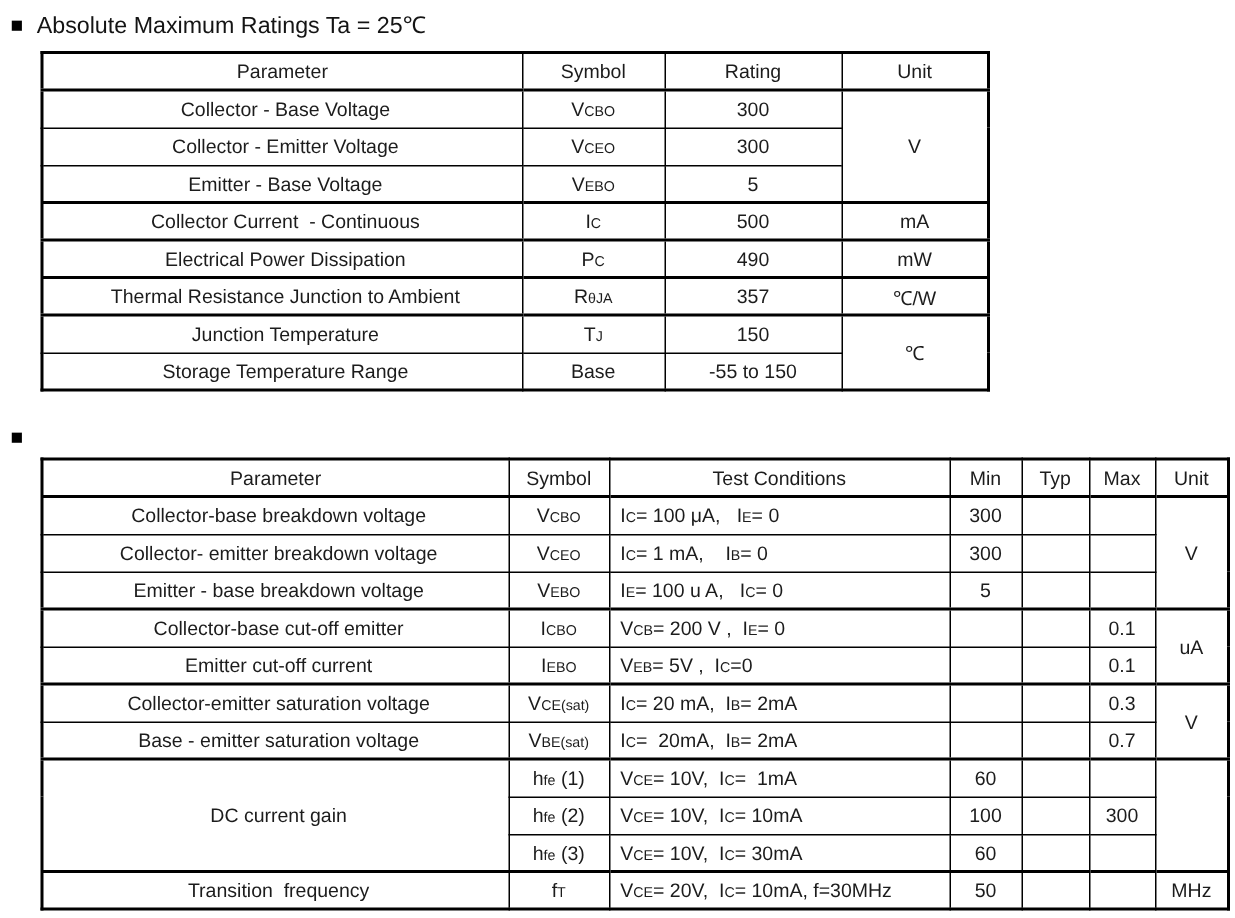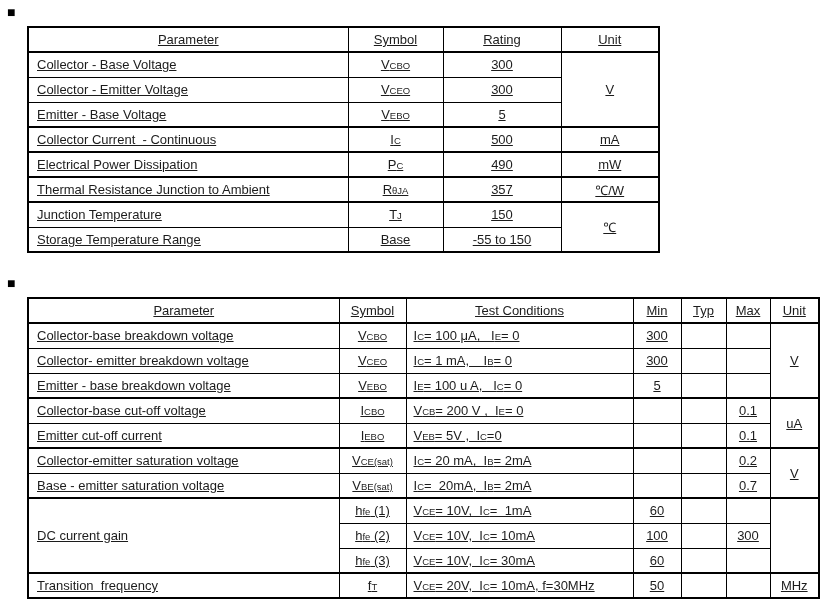--- a/index.html
+++ b/index.html
@@ -22,51 +22,51 @@
     color: #141414;
     white-space: pre;
   }
   .bullet { font-size: 14px; line-height: 1; color: #000; }
 
   table {
     border-collapse: collapse;
     table-layout: fixed;
     margin-left: 27px;
     border: 2.4px solid #000;
-    text-decoration: underline;
   }
   td, th {
     border: 1.4px solid #000;
     height: 25px;
     box-sizing: border-box;
     font-size: 13px;
     font-weight: normal;
     padding: 0 4px;
     text-align: center;
     vertical-align: middle;
     white-space: pre;
     overflow: hidden;
     color: #1c1c1c;
   }
   tr.head th { border-bottom: 2.4px solid #000; }
   tr.gs td { border-top: 2.4px solid #000; }
-  td.left { text-align: left; padding-left: 8px; }
+  td.left { text-align: center; padding-left: 8px; }
   td.cond { text-align: left; padding-left: 7px; margin-left: 28px; }
   .sub { font-size: 0.73em; }
   #t1 { margin-top: 7px; }
   #t2 { margin-top: 7px; }
   #title2 { margin-top: 23px; }
 </style>
 </head>
 <body>
 
 <div class="page">
 
   <div class="section-title">
     <span class="bullet">■</span>
+    <span>Absolute Maximum Ratings Ta = 25℃</span>
   </div>
 
   <table id="t1">
     <colgroup>
         <col style="width:320px">
         <col style="width:95px">
         <col style="width:118px">
         <col style="width:98px">
       </colgroup>
     <tbody>
@@ -167,21 +167,21 @@
     </tr>
     <tr>
       <td class="left">Emitter - base breakdown voltage</td>
       <td><span>V</span><span class="sub">EBO</span><span></span></td>
       <td class="cond"><span>I</span><span class="sub">E</span><span>= 100 u A,   I</span><span class="sub">C</span><span>= 0</span></td>
       <td>5</td>
       <td></td>
       <td></td>
     </tr>
     <tr class="gs">
-      <td class="left">Collector-base cut-off voltage</td>
+      <td class="left">Collector-base cut-off emitter</td>
       <td><span>I</span><span class="sub">CBO</span><span></span></td>
       <td class="cond"><span>V</span><span class="sub">CB</span><span>= 200 V ,  I</span><span class="sub">E</span><span>= 0</span></td>
       <td></td>
       <td></td>
       <td>0.1</td>
       <td rowspan="2">uA</td>
     </tr>
     <tr>
       <td class="left">Emitter cut-off current</td>
       <td><span>I</span><span class="sub">EBO</span><span></span></td>
@@ -189,21 +189,21 @@
       <td></td>
       <td></td>
       <td>0.1</td>
     </tr>
     <tr class="gs">
       <td class="left">Collector-emitter saturation voltage</td>
       <td><span>V</span><span class="sub">CE(sat)</span><span></span></td>
       <td class="cond"><span>I</span><span class="sub">C</span><span>= 20 mA,  I</span><span class="sub">B</span><span>= 2mA</span></td>
       <td></td>
       <td></td>
-      <td>0.2</td>
+      <td>0.3</td>
       <td rowspan="2">V</td>
     </tr>
     <tr>
       <td class="left">Base - emitter saturation voltage</td>
       <td><span>V</span><span class="sub">BE(sat)</span><span></span></td>
       <td class="cond"><span>I</span><span class="sub">C</span><span>=  20mA,  I</span><span class="sub">B</span><span>= 2mA</span></td>
       <td></td>
       <td></td>
       <td>0.7</td>
     </tr>

